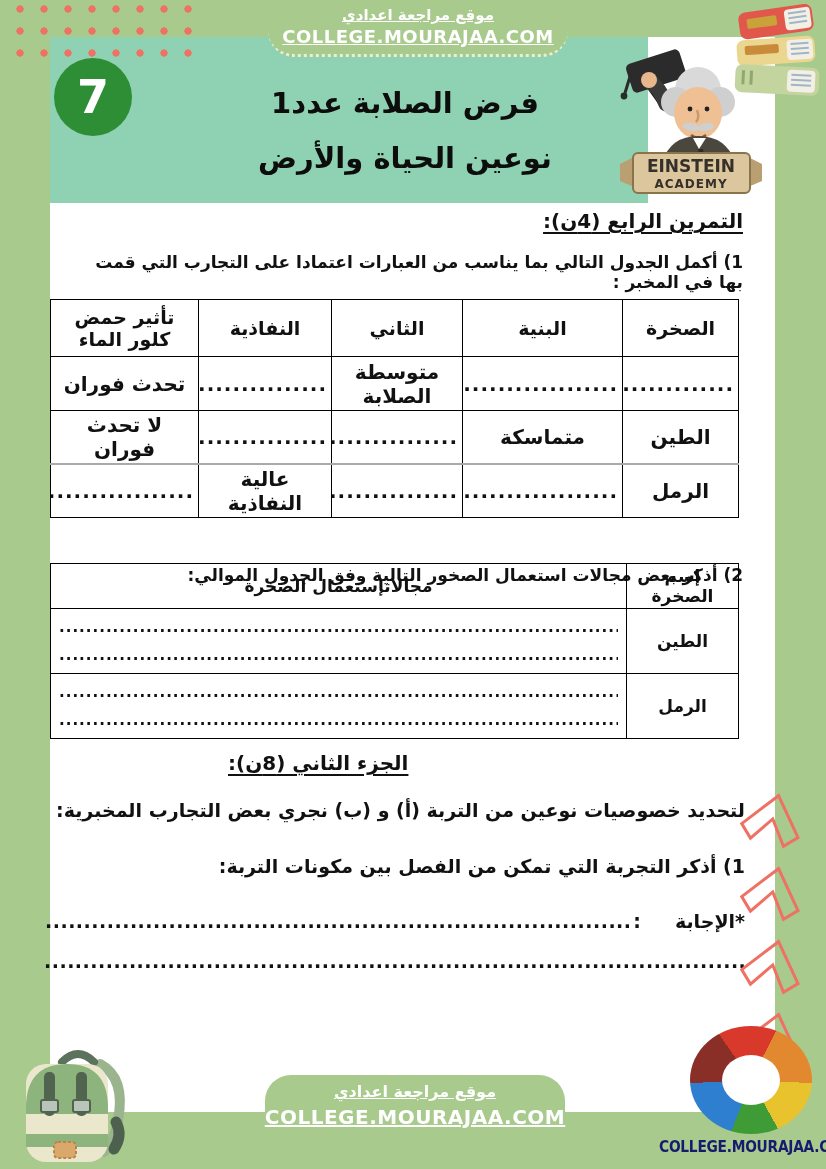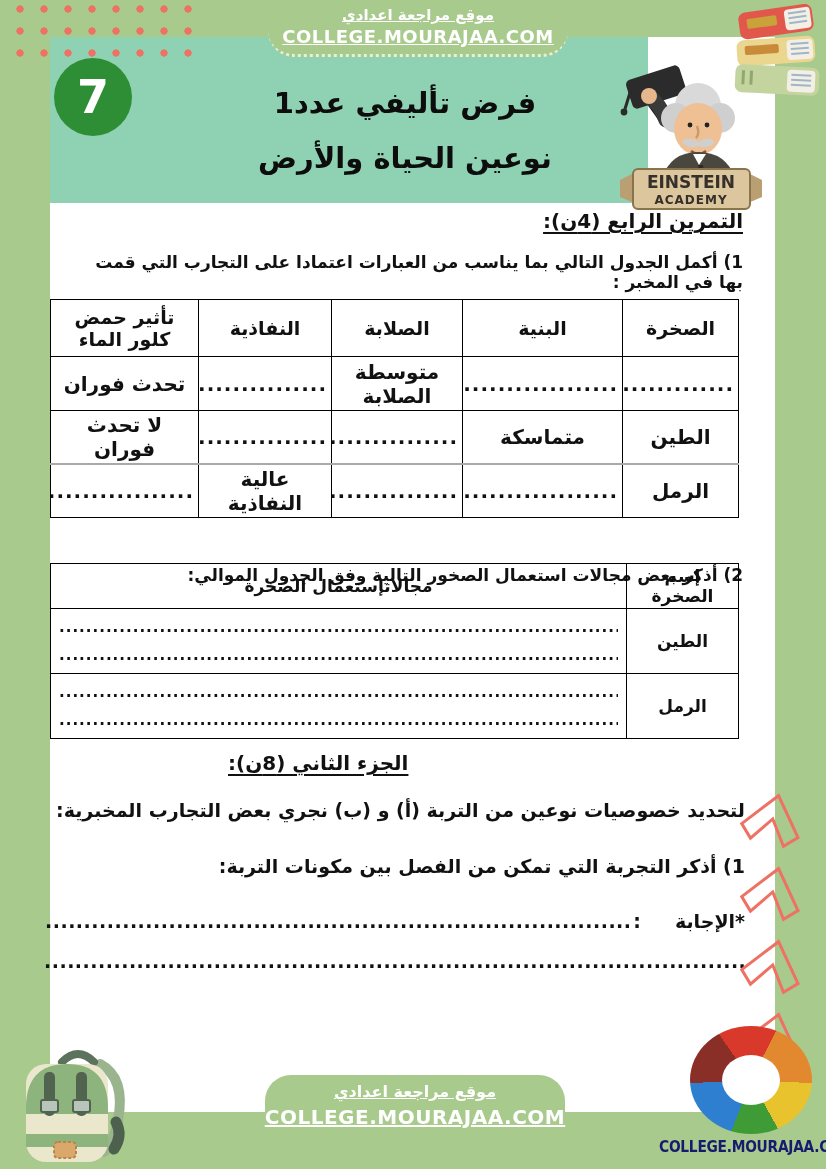--- a/index.html
+++ b/index.html
@@ -31,21 +31,21 @@
     position:absolute;left:54px;top:58px;width:78px;height:78px;border-radius:50%;
     background:#2e8e35;color:#fff;font-size:46px;font-weight:bold;
     display:flex;align-items:center;justify-content:center;z-index:6;
   }
 
   .title-block{
     position:absolute;left:235px;top:76px;width:340px;z-index:4;
     text-align:center;direction:rtl;font-weight:bold;font-size:29px;line-height:1.9;color:#0d0d0d;
   }
 
-  .einstein-wrap{position:absolute;left:602px;top:56px;width:180px;height:165px;z-index:4;}
+  .einstein-wrap{position:absolute;left:602px;top:40px;width:180px;height:165px;z-index:4;}
   .books-wrap{position:absolute;left:731px;top:2px;width:92px;height:102px;z-index:5;}
 
   
   .ex-heading{
     position:absolute;right:83px;top:209px;z-index:3;direction:rtl;
     font-size:20px;font-weight:bold;text-decoration:underline;text-underline-offset:4px;
   }
   .ex-instruction{
     position:absolute;right:83px;top:252px;width:665px;z-index:3;direction:rtl;text-align:right;
     font-size:17px;font-weight:bold;
@@ -149,21 +149,21 @@
 <div class="top-tab">
   <span class="site-label">موقع مراجعة اعدادي</span>
   <span class="site-url">COLLEGE.MOURAJAA.COM</span>
 </div>
 
 <div class="page-circle">
   <span>7</span>
 </div>
 
 <div class="title-block">
-  <div>فرض تأليفي عدد1</div>
+  <div>فرض الصلابة عدد1</div>
   <div>نوعين الحياة والأرض</div>
 </div>
 
 <div class="einstein-wrap">
   <svg viewBox="0 0 180 165" width="180" height="165">
     <g>
       <rect x="26" y="16" width="56" height="30" rx="5" transform="rotate(-18 54 31)" fill="#2b2b2b"></rect>
       <path d="M42 44 l15 21 l15 -9 z" fill="#1c1c1c"></path>
       <path d="M30 30 l-7 23" stroke="#2b2b2b" stroke-width="3" fill="none"></path>
       <circle cx="22" cy="56" r="3.4" fill="#2b2b2b"></circle>
@@ -224,21 +224,21 @@
     <col style="width:116px">
       <col style="width:160px">
       <col style="width:131px">
       <col style="width:133px">
       <col style="width:148px">
   </colgroup>
   <tbody>
       <tr>
     <th>الصخرة</th>
     <th>البنية</th>
-    <th>الصلابة</th>
+    <th>الثاني</th>
     <th>النفاذية</th>
     <th>تأثير حمض كلور الماء</th>
   </tr>
   <tr class="r1">
     <td class="dotcell">................</td>
     <td class="dotcell">........................</td>
     <td>متوسطة الصلابة</td>
     <td class="dotcell">......................</td>
     <td>تحدث فوران</td>
   </tr>

